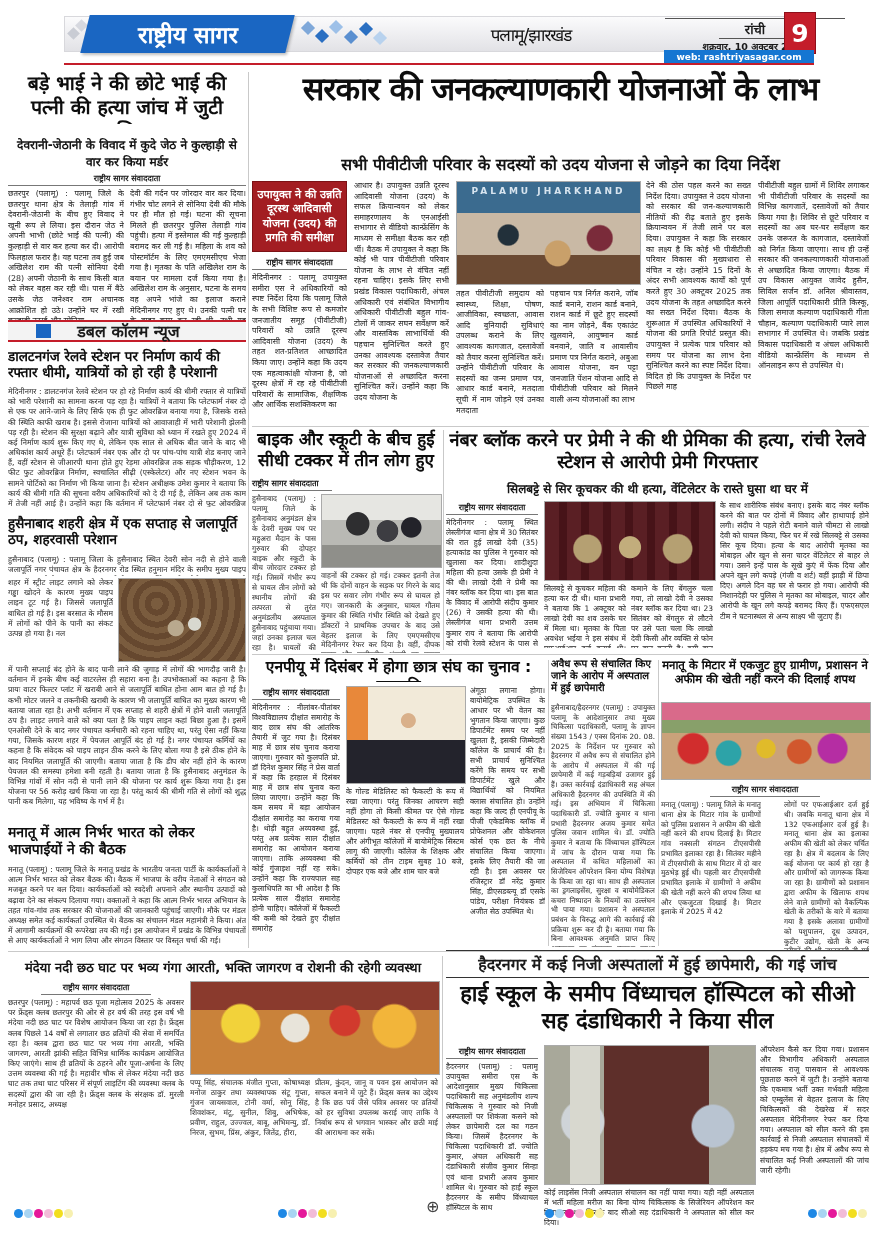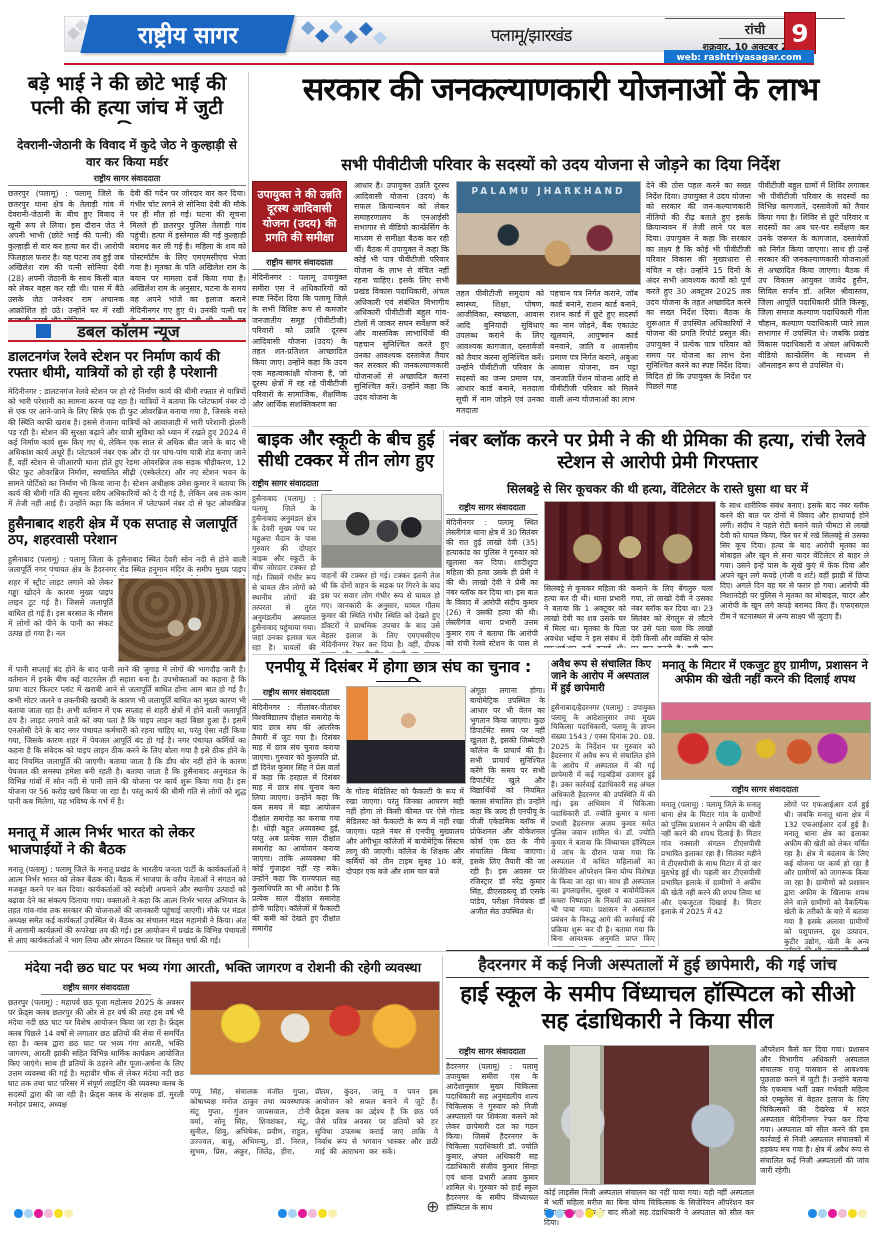--- a/index.html
+++ b/index.html
@@ -248,21 +248,21 @@
 
 <div class="abs" style="left:8px;top:956px;width:430px;height:272px;">
   <div class="art-sub" style="font-size:13px;height:19px;margin-top:2px;">मंदेया नदी छठ घाट पर भव्य गंगा आरती, भक्ति जागरण व रोशनी की रहेगी व्यवस्था</div>
   <div class="row" style="gap:6px;height:184px;margin-top:4px;">
     <div style="width:176px;">
       <div class="byline" style="width:110px;margin:0 auto 3px auto;">राष्ट्रीय सागर संवाददाता</div>
       <div class="body-txt" style="font-size:7.6px;height:168px;">छतरपुर (पलामू) : महापर्व छठ पूजा महोत्सव 2025 के अवसर पर फ्रेंड्स क्लब छतरपुर की ओर से हर वर्ष की तरह इस वर्ष भी मंदेया नदी छठ घाट पर विशेष आयोजन किया जा रहा है। फ्रेंड्स क्लब पिछले 14 वर्षों से लगातार छठ व्रतियों की सेवा में समर्पित रहा है। क्लब द्वारा छठ घाट पर भव्य गंगा आरती, भक्ति जागरण, आरती झांकी सहित विभिन्न धार्मिक कार्यक्रम आयोजित किए जाएंगे। साथ ही व्रतियों के ठहरने और पूजा-अर्चना के लिए उत्तम व्यवस्था की गई है। महावीर चौक से लेकर मंदेया नदी छठ घाट तक तथा घाट परिसर में संपूर्ण लाइटिंग की व्यवस्था क्लब के सदस्यों द्वारा की जा रही है। फ्रेंड्स क्लब के संरक्षक डॉ. मुरली मनोहर प्रसाद, अध्यक्ष</div>
     </div>
     <div style="flex:1;">
       <div class="photo ph-chhath" style="width:100%;height:92px;"></div>
-      <div class="row" style="gap:5px;margin-top:13px;font-family:Liberation Mono, monospace;">
+      <div class="row" style="gap:5px;margin-top:3px;">
         <div class="body-txt" style="font-size:7.4px;width:120px;height:84px;">पप्पू सिंह, संचालक मंजीत गुप्ता, कोषाध्यक्ष मनोज ठाकुर तथा व्यवस्थापक संटू गुप्ता, गुंजन जायसवाल, टोनी वर्मा, सोनू सिंह, शिवशंकर, मंटू, सुनील, शिबु, अभिषेक, प्रवीण, राहुल, उज्ज्वल, बाबू, अभिमन्यु, डॉ. निरज, सुभम, प्रिंस, अंकुर, जितेंद्र, हीरा,</div>
         <div class="body-txt" style="font-size:7.4px;flex:1;height:84px;">प्रीतम, कुंदन, जानू व पवन इस आयोजन को सफल बनाने में जुटे हैं। फ्रेंड्स क्लब का उद्देश्य है कि छठ पर्व जैसे पवित्र अवसर पर व्रतियों को हर सुविधा उपलब्ध कराई जाए ताकि वे निर्बाध रूप से भगवान भास्कर और छठी माई की आराधना कर सकें।</div>
       </div>
     </div>
   </div>
 </div>
 
 <div class="abs" style="left:446px;top:950px;width:423px;height:278px;">
   <div class="kicker">हैदरनगर में कई निजी अस्पतालों में हुई  छापेमारी, की गई जांच</div>
   <div class="art-head" style="font-size:22px;height:60px;margin-top:3px;">हाई स्कूल के समीप विंध्याचल हॉस्पिटल को सीओ सह दंडाधिकारी ने किया सील</div>

